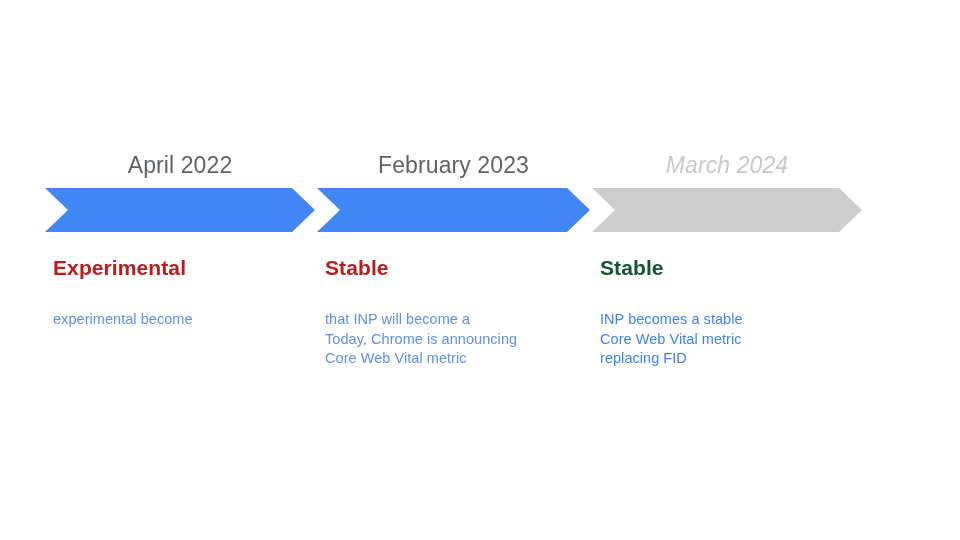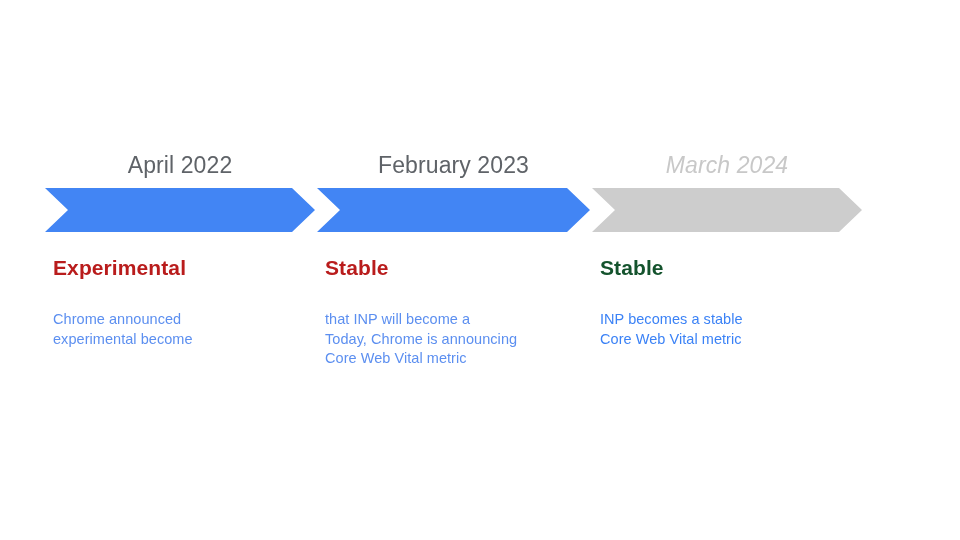--- a/index.html
+++ b/index.html
@@ -87,21 +87,20 @@
 </head>
 <body>
 
 <div id="timeline">
 
   <div class="stage active" style="left:45px; width:270px;">
     <div class="stage-date">April 2022</div>
     <div class="stage-arrow"></div>
     <div class="stage-title">Experimental</div>
     <div class="stage-body">
-      <span class="line">Chrome announced</span>
       <span class="line">experimental become</span>
     </div>
   </div>
 
   <div class="stage active" style="left:317px; width:273px;">
     <div class="stage-date">February 2023</div>
     <div class="stage-arrow"></div>
     <div class="stage-title">Stable</div>
     <div class="stage-body">
       <span class="line">that INP will become a</span>
@@ -110,16 +109,17 @@
     </div>
   </div>
 
   <div class="stage muted" style="left:592px; width:270px;">
     <div class="stage-date">March 2024</div>
     <div class="stage-arrow"></div>
     <div class="stage-title">Stable</div>
     <div class="stage-body">
       <span class="line">INP becomes a stable</span>
       <span class="line">Core Web Vital metric</span>
+      <span class="line">replacing FID</span>
     </div>
   </div>
 
 </div>
 
 </body></html>

